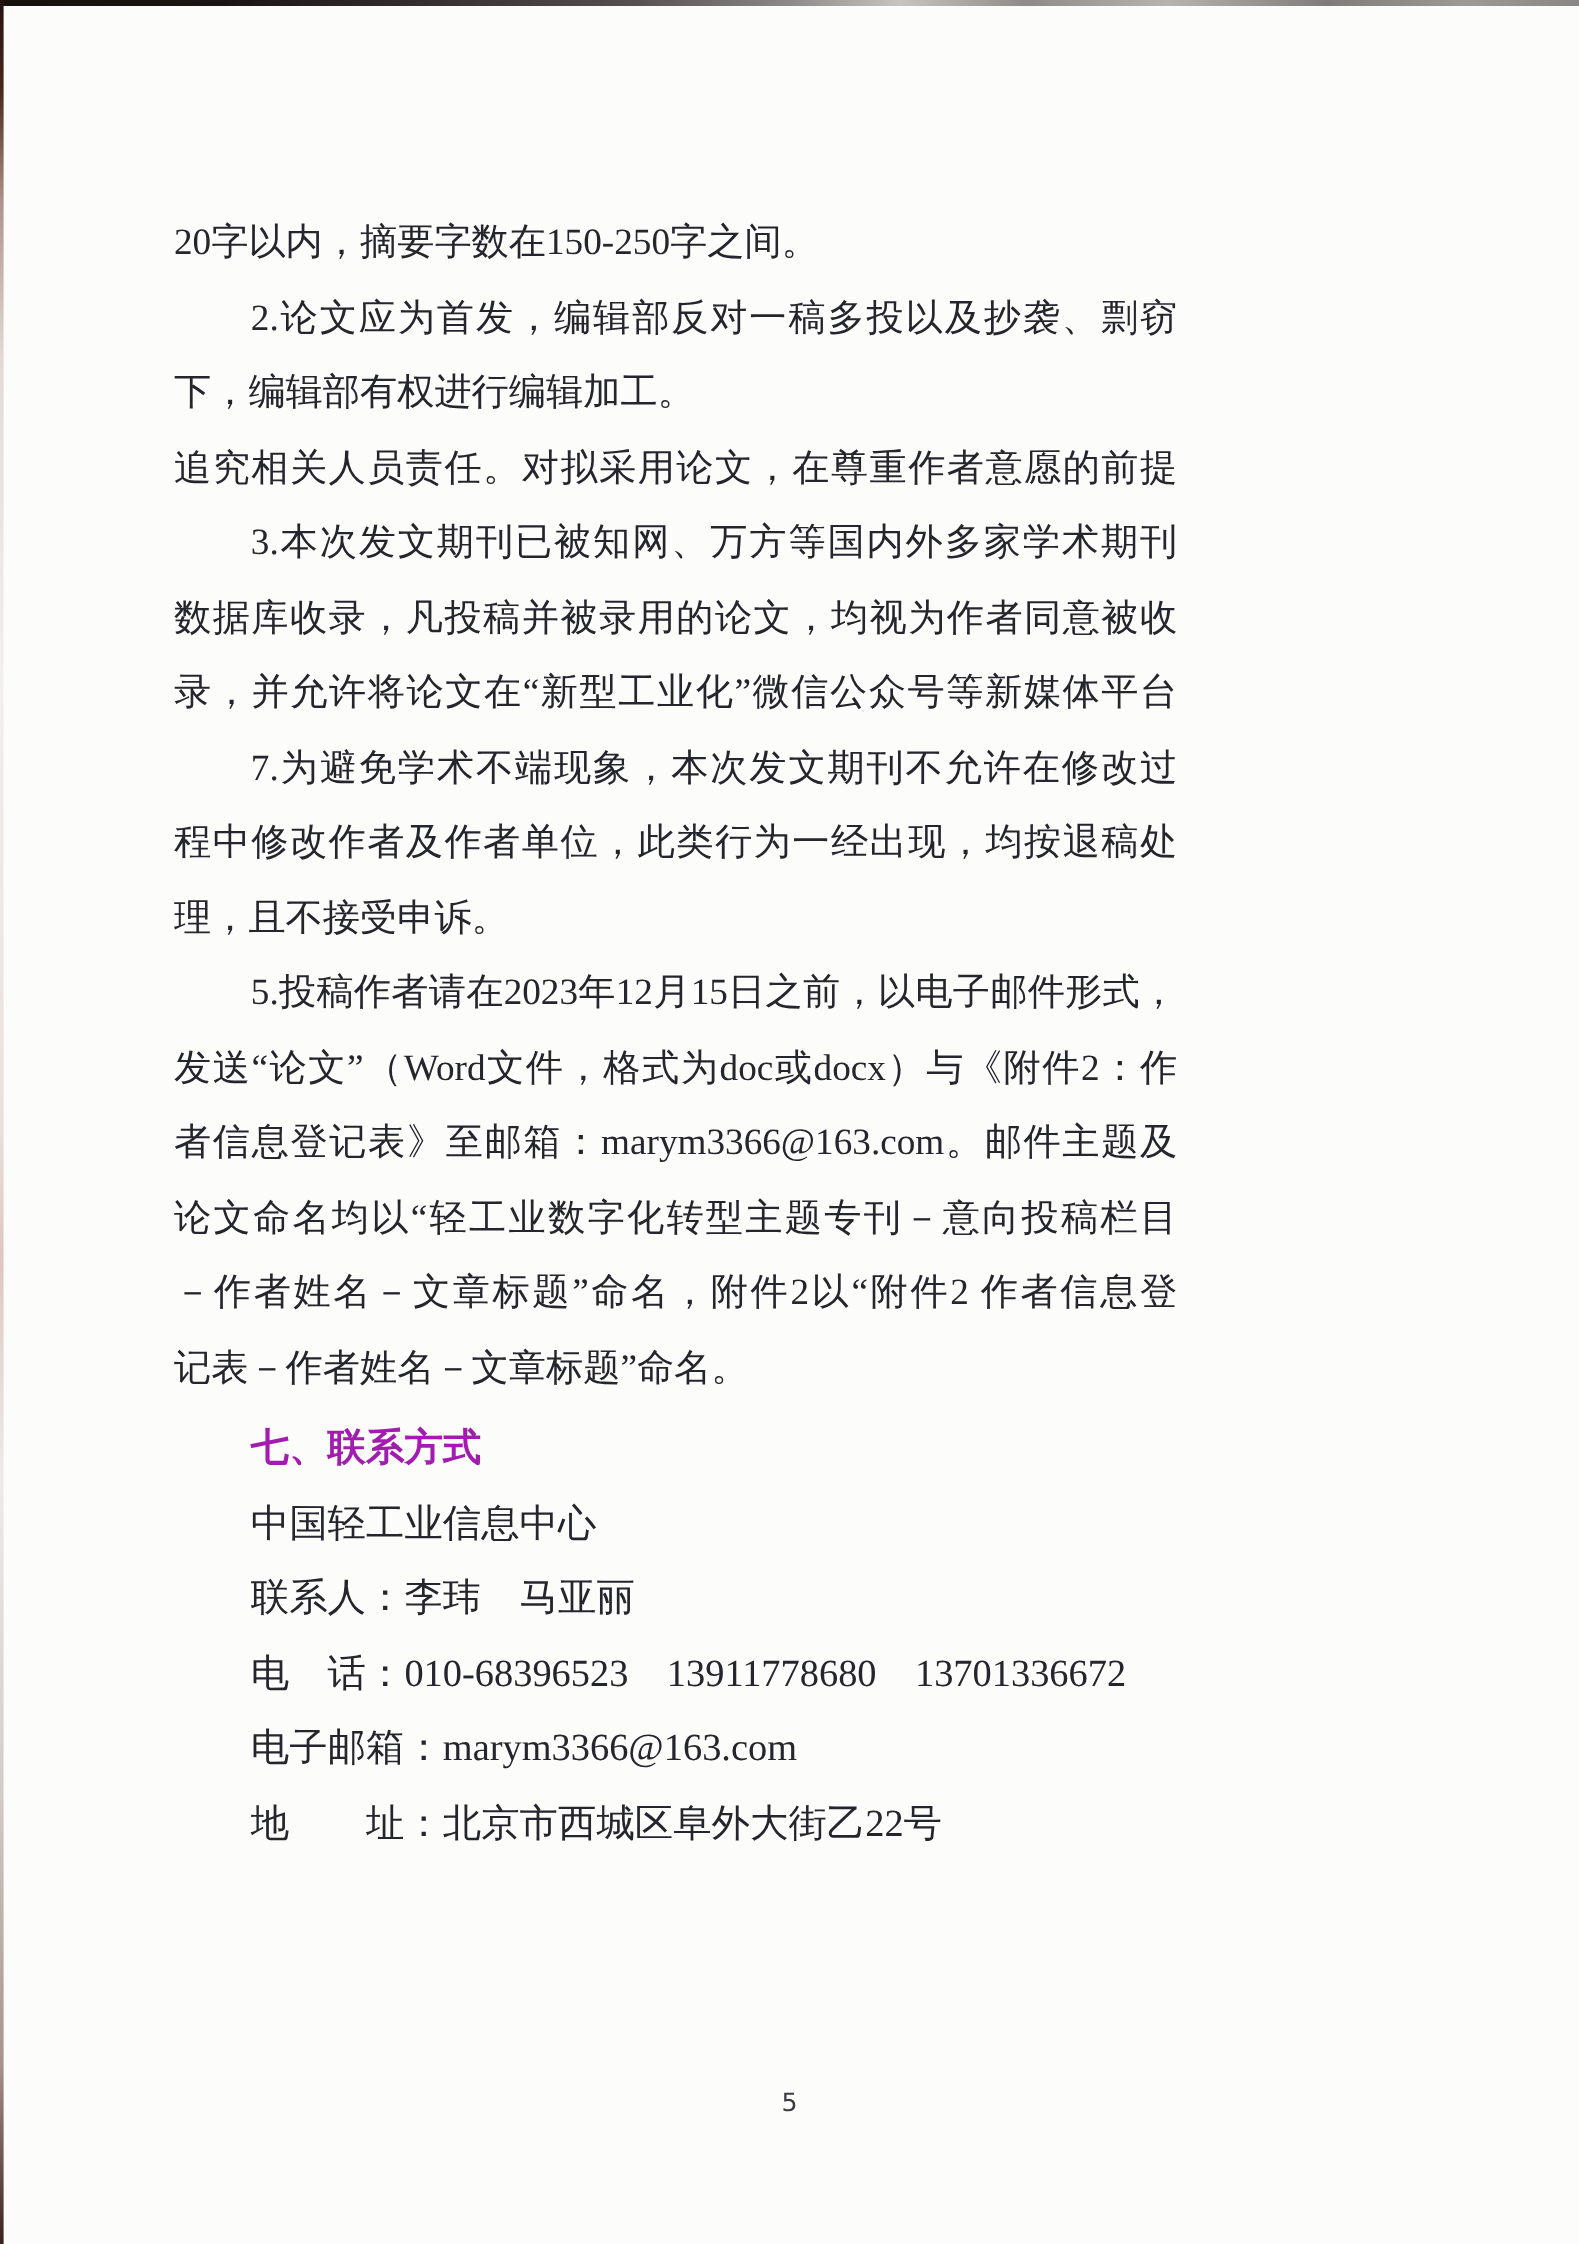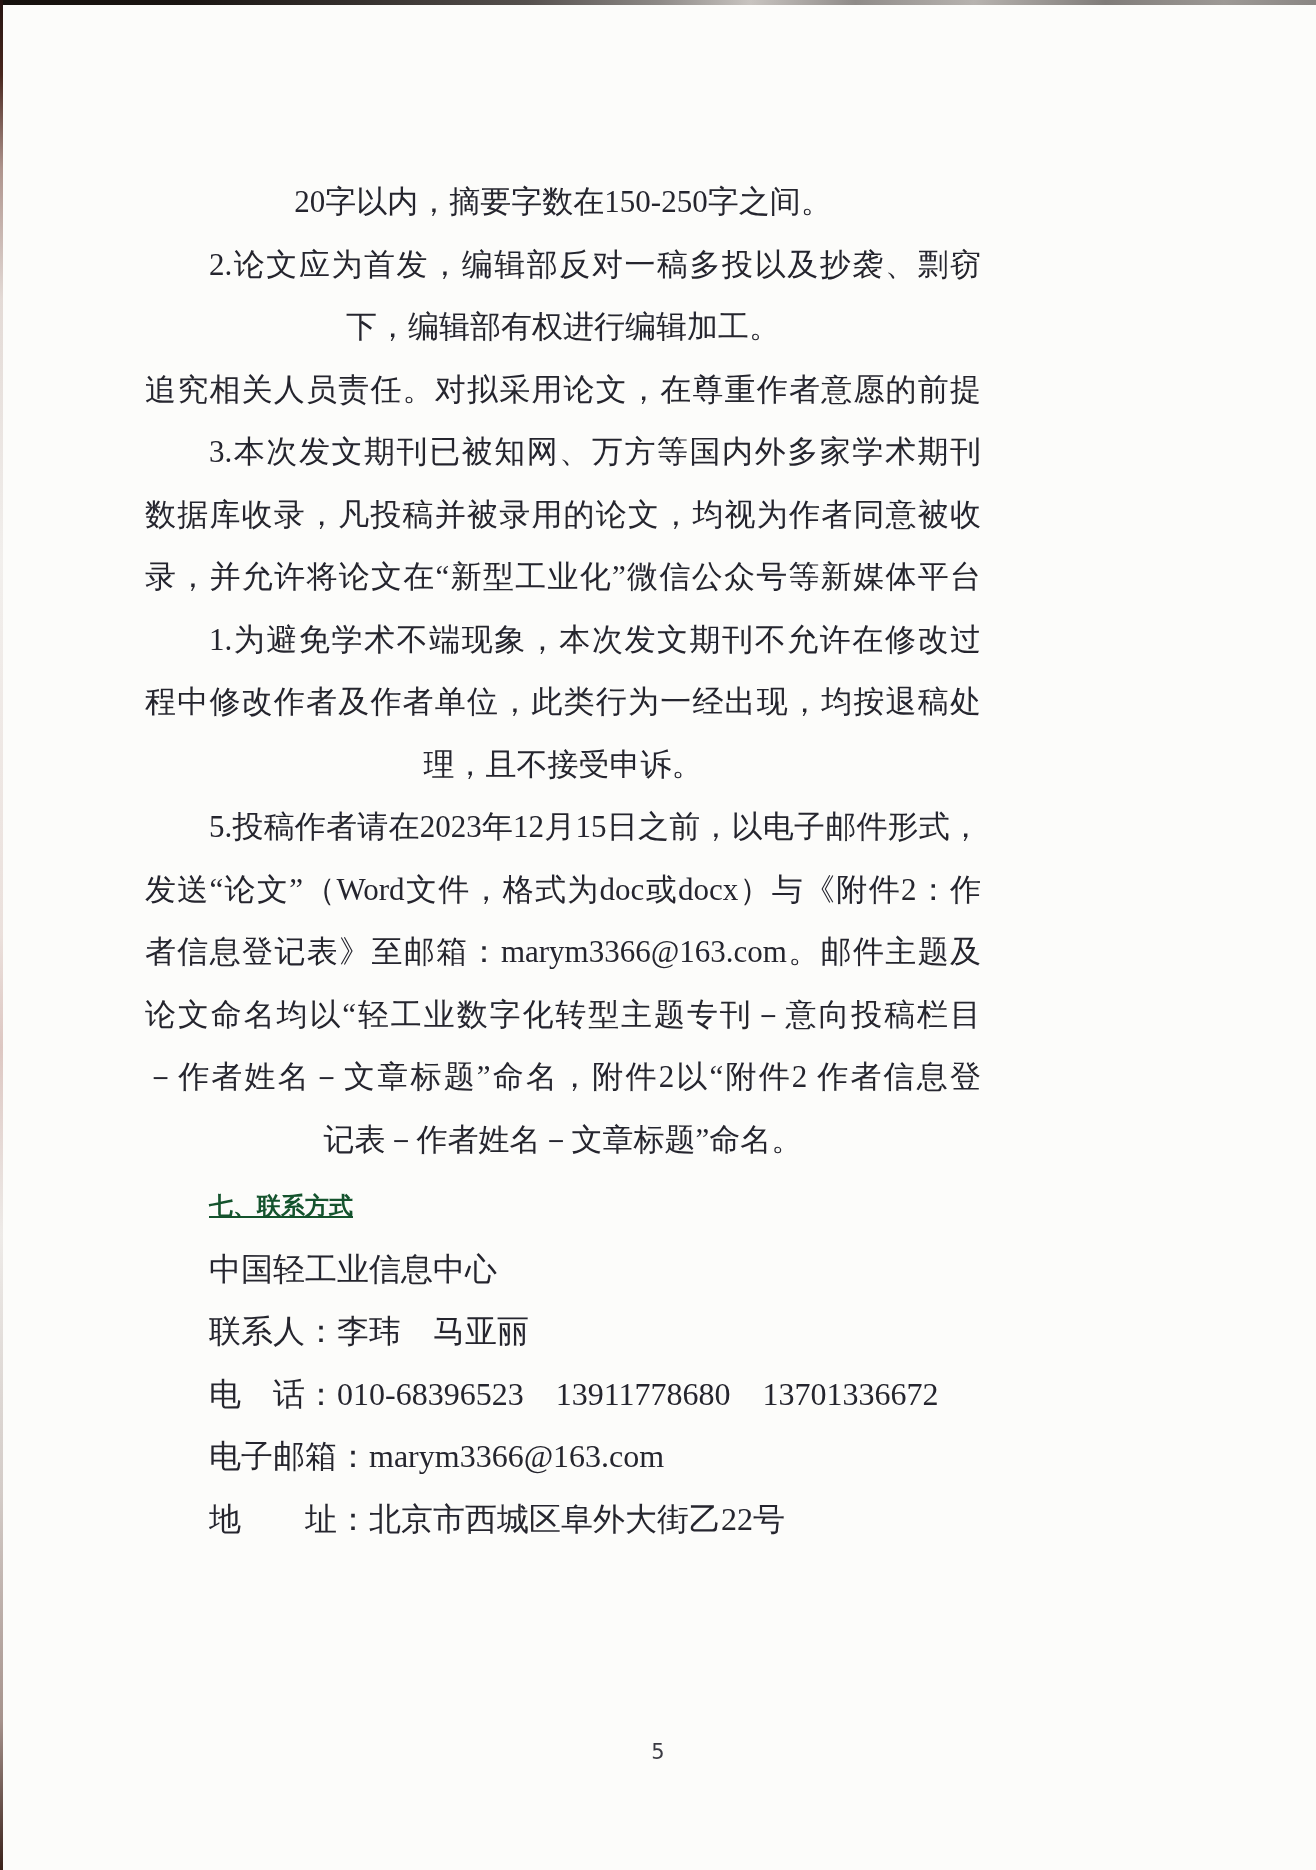--- a/index.html
+++ b/index.html
@@ -28,39 +28,38 @@
       rgba(205,195,190,0.30) 66%, rgba(150,130,122,0.40) 80%,
       rgba(95,60,50,0.55) 92%, #3a211a 100%);
   }
   .content {
     position:absolute; left:145px; top:171px; width:836px;
   }
   .b-line {
     font-size:31px;
     line-height:62.5px;
     white-space:nowrap;
-    text-align:center;
+    text-align:left;
   }
   .b-line.full {
     text-align:justify;
     text-align-last:justify;
     -moz-text-align-last:justify;
   }
   .b-line.indent { padding-left:64px; }
   .b-line.full.indent { width:772px; }
   .section-heading {
     margin:4px 0 0 0;
     padding-left:64px;
     font-family:"Liberation Sans","DejaVu Sans",sans-serif;
     font-weight:bold;
-    font-size:24px;
+    font-size:32px;
     line-height:62.5px;
-    color:#14532d;
+    color:#a21caf;
     white-space:nowrap;
-    text-decoration:underline;
   }
   .c-line {
     font-size:32px;
     line-height:62.5px;
     padding-left:64px;
     white-space:nowrap;
     color:#25252e;
   }
   .page-footer {
     position:absolute; top:1740px; left:0; width:100%;
@@ -79,21 +78,21 @@
 
   <main class="content">
     <div>
         <div class="b-line">20字以内，摘要字数在150-250字之间。</div>
         <div class="b-line full indent">2.论文应为首发，编辑部反对一稿多投以及抄袭、剽窃</div>
         <div class="b-line">下，编辑部有权进行编辑加工。</div>
         <div class="b-line full">追究相关人员责任。对拟采用论文，在尊重作者意愿的前提</div>
         <div class="b-line full indent">3.本次发文期刊已被知网、万方等国内外多家学术期刊</div>
         <div class="b-line full">数据库收录，凡投稿并被录用的论文，均视为作者同意被收</div>
         <div class="b-line full">录，并允许将论文在“新型工业化”微信公众号等新媒体平台</div>
-        <div class="b-line full indent">1.为避免学术不端现象，本次发文期刊不允许在修改过</div>
+        <div class="b-line full indent">7.为避免学术不端现象，本次发文期刊不允许在修改过</div>
         <div class="b-line full">程中修改作者及作者单位，此类行为一经出现，均按退稿处</div>
         <div class="b-line">理，且不接受申诉。</div>
         <div class="b-line full indent">5.投稿作者请在2023年12月15日之前，以电子邮件形式，</div>
         <div class="b-line full">发送“论文”（Word文件，格式为doc或docx）与《附件2：作</div>
         <div class="b-line full">者信息登记表》至邮箱：marym3366@163.com。邮件主题及</div>
         <div class="b-line full">论文命名均以“轻工业数字化转型主题专刊－意向投稿栏目</div>
         <div class="b-line full">－作者姓名－文章标题”命名，附件2以“附件2 作者信息登</div>
         <div class="b-line">记表－作者姓名－文章标题”命名。</div>
       </div>
     <h2 class="section-heading">七、联系方式</h2>

